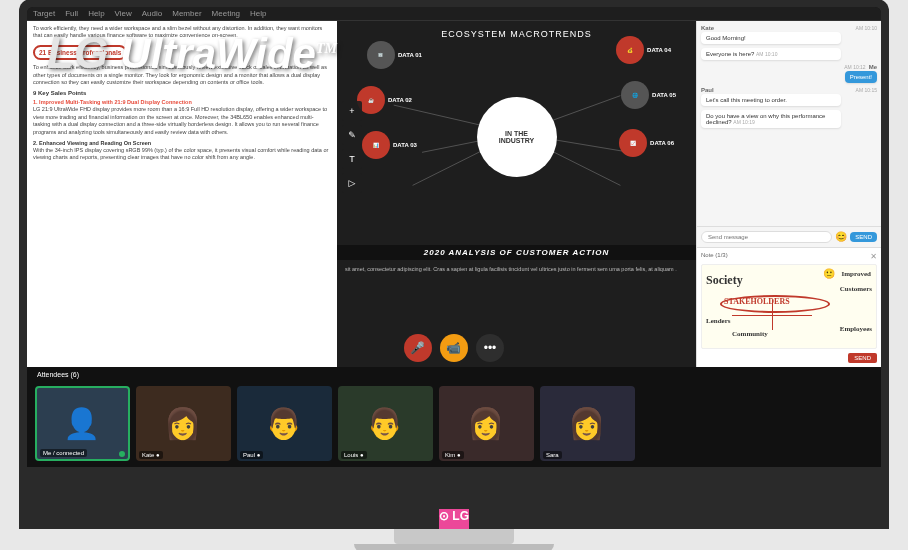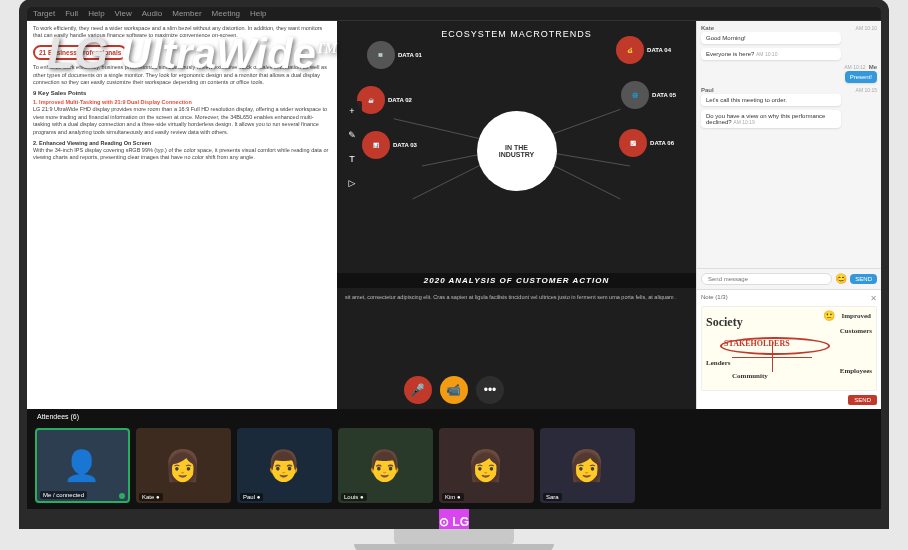--- a/index.html
+++ b/index.html
@@ -448,25 +448,26 @@
       height: 100%;
       display: flex;
       align-items: center;
       justify-content: center;
       font-size: 30px;
       color: #666;
     }
 
     
     .lg-logo-bar {
-      background: #d946ef;
+      background: #ec4899;
       height: 20px;
       display: flex;
-      align-items: flex-end;
+      align-items: flex-start;
       justify-content: center;
+      margin-top: 42px;
     }
     .lg-logo {
       display: flex;
       align-items: center;
       gap: 4px;
       color: white;
       font-weight: bold;
       font-size: 12px;
     }
 

